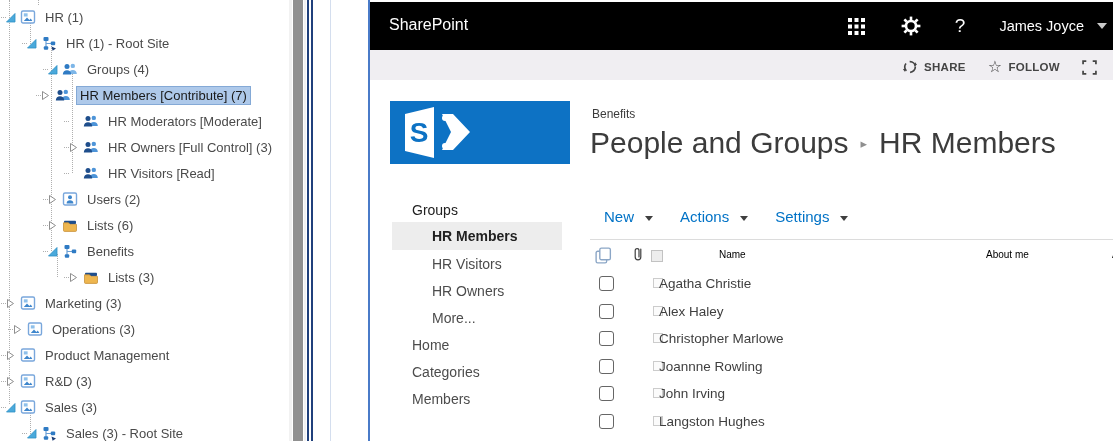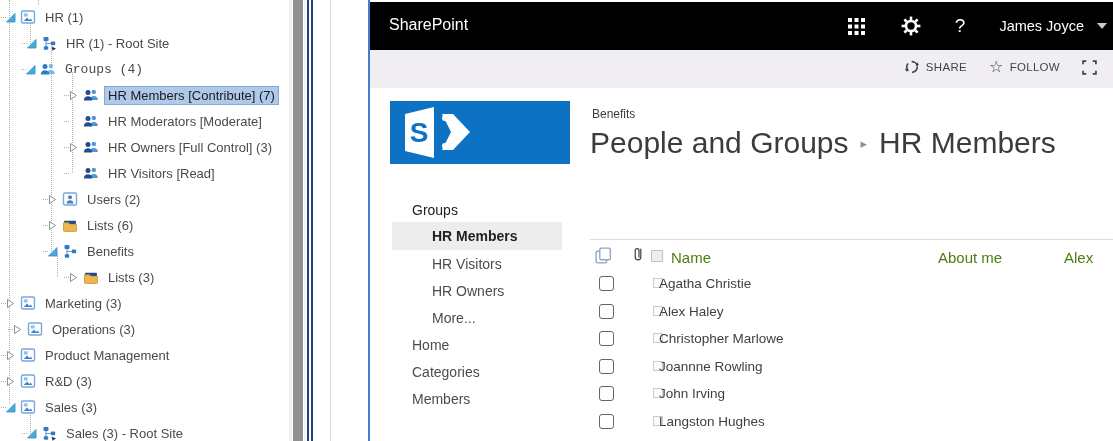--- a/index.html
+++ b/index.html
@@ -24,21 +24,21 @@
   
   .spwin { position: absolute; left: 368px; top: 0; width: 745px; height: 441px; background: #fff; border-left: 2px solid #4a7bc8; }
   .suite { position: absolute; left: 0; right: 0; top: 2px; height: 48px; background: #000; color: #fff; }
   .brand { position: absolute; left: 19px; top: 14px; font-size: 16px; }
   .suiteR { position: absolute; right: 6px; top: 0; height: 48px; display: flex; align-items: center; }
   .sico { display: flex; align-items: center; justify-content: center; cursor: pointer; }
   .help { font-size: 19px; color: #fff; }
   .uname { font-size: 14.5px; color: #fff; cursor: pointer; }
   .caret-lt { width: 0; height: 0; border-left: 5px solid transparent; border-right: 5px solid transparent; border-top: 6px solid #c9c9c9; margin-left: 13px; }
 
-  .ribbon { position: absolute; left: 0; right: 0; top: 50px; height: 38px; background: #f0eef2; }
+  .ribbon { position: absolute; left: 0; right: 0; top: 50px; height: 30px; background: #f0eef2; font-weight: bold; }
   .ribR { position: absolute; right: 10px; top: 0; height: 34px; display: flex; align-items: center; }
   .ribItem { display: flex; align-items: center; margin-left: 22px; font-size: 11.5px; color: #444; letter-spacing: .3px; cursor: pointer; }
   .ribItem svg { margin-right: 6px; }
   .star { font-family: "DejaVu Sans", sans-serif; font-size: 16px; color: #444; margin-right: 6px; line-height: 1; }
 
   .logo { position: absolute; left: 20px; top: 101px; cursor: pointer; }
   .siteLbl { position: absolute; left: 222px; top: 107px; font-size: 12px; color: #3b3b3b; }
   .title { position: absolute; left: 220px; top: 126px; font-size: 30px; font-weight: 400; color: #3c3c3c; white-space: nowrap; }
   .titleSep { display: inline-block; font-family: "DejaVu Sans", sans-serif; font-size: 13px; color: #8f8f8f; margin: 0 12px; vertical-align: 5px; }
 
@@ -47,21 +47,21 @@
   .navsel { left: 22px !important; width: 170px; height: 28px; background: #ededed; display: flex; align-items: center; padding-left: 40px; color: #212121; font-weight: bold; }
 
   .toolbar { position: absolute; left: 234px; top: 208px; display: flex; }
   .menu { display: flex; align-items: center; margin-right: 27px; color: #0072c6; font-size: 15px; cursor: pointer; }
   .caret-dk { width: 0; height: 0; border-left: 4px solid transparent; border-right: 4px solid transparent; border-top: 5px solid #3f3f3f; margin-left: 11px; margin-top: 3px; }
 
   .tdiv { position: absolute; left: 220px; right: 0; top: 239px; border-top: 1px solid #dcdcdc; }
 
   .hicon { position: absolute; }
   .hcb { position: absolute; left: 281px; top: 250px; width: 12px; height: 12px; background: #ededed; border: 1px solid #c2c2c2; }
-  .hcol { position: absolute; top: 249px; font-size: 15px; color: #4d7c0f; }
+  .hcol { position: absolute; top: 249px; font-size: 10px; color: #000000; margin-left: 48px; }
 
   .rowcb { position: absolute; left: 229px; width: 15px; height: 15px; border: 1px solid #666; border-radius: 3px; background: #fff; cursor: pointer; }
   .presence { position: absolute; left: 283px; width: 10px; height: 10px; border: 1px solid #ccc; background: #fbfbfb; }
   .rowname { position: absolute; left: 289px; font-size: 13.5px; color: #3f3f3f; cursor: pointer; white-space: nowrap; }
 </style>
 </head>
 <body>
 
 <div id="stage">
 
@@ -101,38 +101,38 @@
             <svg width="16" height="16" viewBox="0 0 16 16">
               <path d="M5 6 v7 M5 8.5 h6.5" stroke="#6b9fd4" stroke-width="1.2" fill="none"></path>
               <rect x="2.5" y="2" width="5" height="4" rx="1" fill="#2f7bc4"></rect>
               <rect x="9.8" y="6.6" width="4.4" height="3.6" rx="1" fill="#2f7bc4"></rect>
               <rect x="2.8" y="11.2" width="4.4" height="3.6" rx="1" fill="#2f7bc4"></rect>
               <path d="M10.5 11.5 l4.5 2 -3.4 2.2 z" fill="#1d3f77"></path>
             </svg>
           </span>
           <span class="tlabel">HR (1) - Root Site</span>
         </div>
-        <div class="trow" style="top: 56px; padding-left: 21px; font-family: Liberation Mono, monospace;">
+        <div class="trow" style="top: 56px; padding-left: 43px;">
           <span class="stub"></span>
           <span class="arrow">
             <svg width="10" height="11" viewBox="0 0 10 11">
               <path d="M9 1.5 L9 10 L0.5 10 Z" fill="#4aa9db" stroke="#2e8fc4" stroke-width="0.8"></path>
             </svg>
           </span>
           <span class="ticon">
             <svg width="16" height="16" viewBox="0 0 16 16">
               <circle cx="10.8" cy="4.9" r="2.2" fill="#7db6e8"></circle>
               <path d="M6.8 13 c0-2.6 1.8-3.9 4-3.9 s4 1.3 4 3.9 Z" fill="#7db6e8"></path>
               <circle cx="5" cy="5.4" r="2.5" fill="#2f7bc4"></circle>
               <path d="M0.8 13.6 c0-2.9 1.9-4.3 4.2-4.3 s4.2 1.4 4.2 4.3 Z" fill="#2f7bc4"></path>
             </svg>
           </span>
           <span class="tlabel">Groups (4)</span>
         </div>
-        <div class="trow" style="top: 82px; padding-left: 64px;">
+        <div class="trow" style="top: 82px; padding-left: 36px;">
           <span class="stub"></span>
           <span class="arrow">
             <svg width="9" height="11" viewBox="0 0 9 11">
               <path d="M1.5 1.5 L7.5 5.5 L1.5 9.5 Z" fill="#fff" stroke="#8f8f8f" stroke-width="1"></path>
             </svg>
           </span>
           <span class="ticon">
             <svg width="16" height="16" viewBox="0 0 16 16">
               <circle cx="10.8" cy="4.9" r="2.2" fill="#4d94d8"></circle>
               <path d="M6.8 13 c0-2.6 1.8-3.9 4-3.9 s4 1.3 4 3.9 Z" fill="#4d94d8"></path>
@@ -436,20 +436,34 @@
         <div class="navitem navsel" style="left: 62px; top: 222px;">HR Members</div>
         <div class="navitem" style="left: 62px; top: 256px;">HR Visitors</div>
         <div class="navitem" style="left: 62px; top: 283px;">HR Owners</div>
         <div class="navitem" style="left: 62px; top: 310px;">More...</div>
         <div class="navitem" style="left: 42px; top: 337px;">Home</div>
         <div class="navitem" style="left: 42px; top: 364px;">Categories</div>
         <div class="navitem" style="left: 42px; top: 391px;">Members</div>
         <div class="navitem" style="left: 42px; top: 434px; margin-top: 16px;">About</div>
       </div>
 
+    <div class="toolbar" id="toolbar">
+        <span class="menu">
+          <span>New</span>
+          <span class="caret-dk"></span>
+        </span>
+        <span class="menu">
+          <span>Actions</span>
+          <span class="caret-dk"></span>
+        </span>
+        <span class="menu">
+          <span>Settings</span>
+          <span class="caret-dk"></span>
+        </span>
+      </div>
     <div class="tdiv"></div>
 
     <span class="hicon" style="left:224px;top:246px">
       <svg width="19" height="19" viewBox="0 0 18 18">
         <rect x="2" y="5" width="10" height="11" rx="1.5" fill="#fff" stroke="#8ba6c6" stroke-width="1.3"></rect>
         <rect x="5.5" y="2" width="10" height="11" rx="1.5" fill="#fff" stroke="#8ba6c6" stroke-width="1.3"></rect>
       </svg>
     </span>
     <span class="hicon" style="left:261px;top:246px">
       <svg width="14" height="17" viewBox="0 0 14 17">

